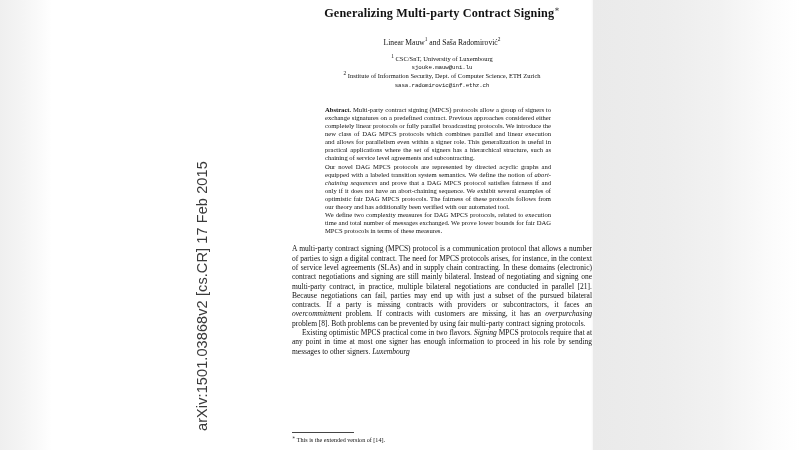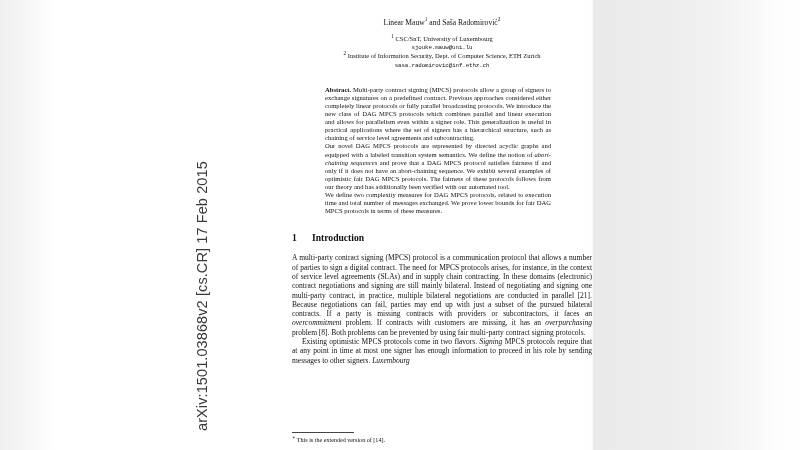--- a/index.html
+++ b/index.html
@@ -184,20 +184,23 @@
   <div id="shade-left"></div>
   <div id="shade-right-edge"></div>
   <div id="shade-right"></div>
 
   <div id="arxiv-stamp">
     <span>arXiv:1501.03868v2  [cs.CR]  17 Feb 2015</span>
   </div>
 
   <div id="column">
 
+    <h1 id="title">
+      <span>Generalizing Multi-party Contract Signing</span><span class="fn-mark">∗</span>
+    </h1>
 
     <div id="authors">
       <span>Linear Mauw</span><sup>1</sup><span> and Saša Radomirović</span><sup>2</sup>
     </div>
 
     <div class="affil-block">
       <div class="affil-line">
         <sup>1</sup>
         <span>CSC/SnT, University of Luxembourg</span>
       </div>
@@ -212,27 +215,24 @@
         <span class="email">sasa.radomirovic@inf.ethz.ch</span>
       </div>
     </div>
 
     <div id="abstract">
       <p><span class="abs-head">Abstract.</span><span> Multi-party contract signing (MPCS) protocols allow a group of signers to exchange signatures on a predefined contract. Previous approaches considered either completely linear protocols or fully parallel broadcasting protocols. We introduce the new class of DAG MPCS protocols which combines parallel and linear execution and allows for parallelism even within a signer role. This generalization is useful in practical applications where the set of signers has a hierarchical structure, such as chaining of service level agreements and subcontracting.</span></p>
       <p><span>Our novel DAG MPCS protocols are represented by directed acyclic graphs and equipped with a labeled transition system semantics. We define the notion of </span><i>abort-chaining sequences</i><span> and prove that a DAG MPCS protocol satisfies fairness if and only if it does not have an abort-chaining sequence. We exhibit several examples of optimistic fair DAG MPCS protocols. The fairness of these protocols follows from our theory and has additionally been verified with our automated tool.</span></p>
       <p><span>We define two complexity measures for DAG MPCS protocols, related to execution time and total number of messages exchanged. We prove lower bounds for fair DAG MPCS protocols in terms of these measures.</span></p>
     </div>
 
-    <h2 id="sec-intro">
-      <span class="secnum">1</span><span>Introduction</span>
-    </h2>
 
     <p class="body-par"><span>A multi-party contract signing (MPCS) protocol is a communication protocol that allows a number of parties to sign a digital contract. The need for MPCS protocols arises, for instance, in the context of service level agreements (SLAs) and in supply chain contracting. In these domains (electronic) contract negotiations and signing are still mainly bilateral. Instead of negotiating and signing one multi-party contract, in practice, multiple bilateral negotiations are conducted in parallel [21]. Because negotiations can fail, parties may end up with just a subset of the pursued bilateral contracts. If a party is missing contracts with providers or subcontractors, it faces an </span><i>overcommitment</i><span> problem. If contracts with customers are missing, it has an </span><i>overpurchasing</i><span> problem [8]. Both problems can be prevented by using fair multi-party contract signing protocols.</span></p>
 
-    <p class="body-par cont indent"><span>Existing optimistic MPCS protocols come in two flavors. </span><i>Signing</i><span> MPCS protocols require that at any point in time at most one signer has enough information to proceed in his role by sending messages to other signers. </span><i>Luxembourg</i></p>
+    <p class="body-par cont indent"><span>Existing optimistic MPCS practical come in two flavors. </span><i>Signing</i><span> MPCS protocols require that at any point in time at most one signer has enough information to proceed in his role by sending messages to other signers. </span><i>Luxembourg</i></p>
 
   </div>
 
   <div id="footnote-rule"></div>
   <div id="footnote">
     <span class="fn-mark">∗</span><span> This is the extended version of [14].</span>
   </div>
 
 </div>
 

